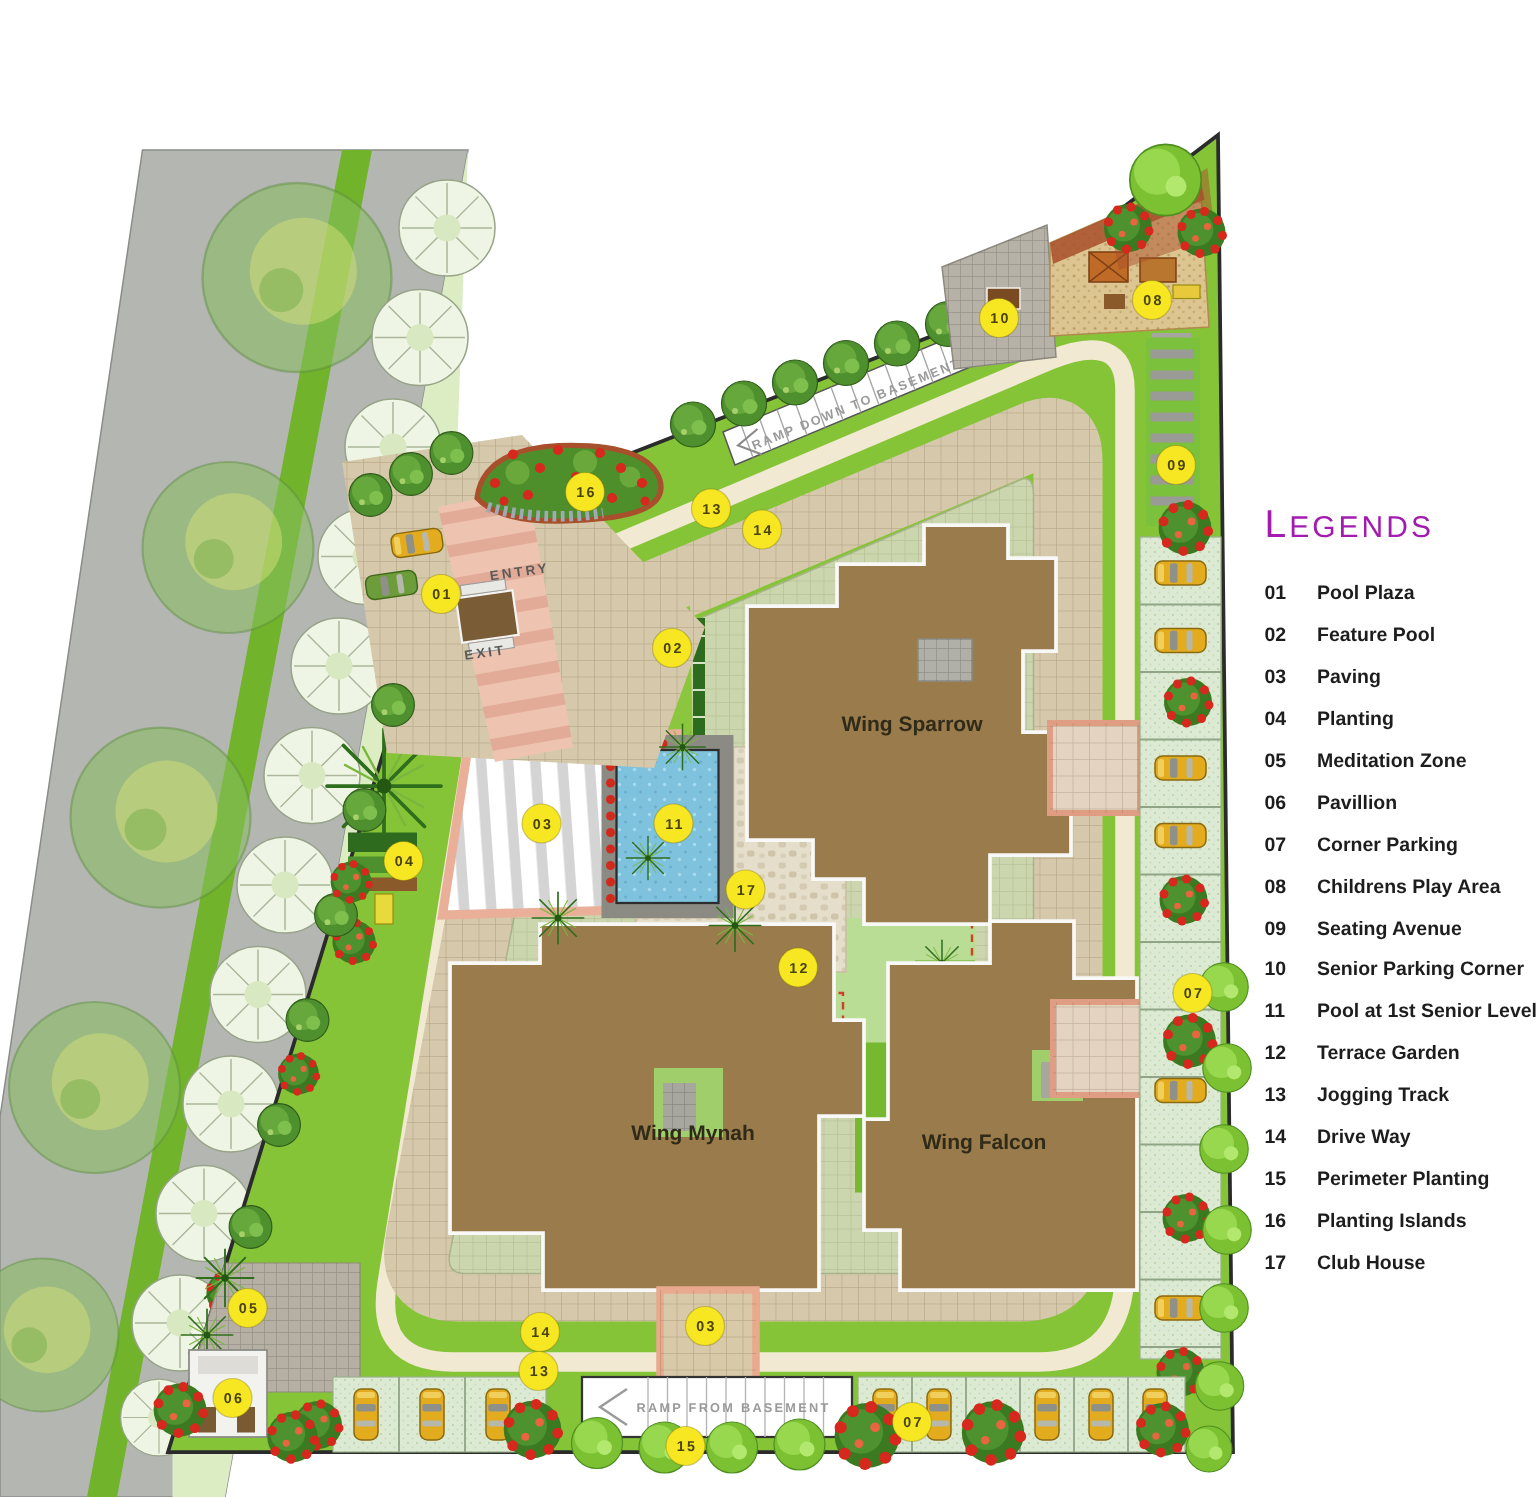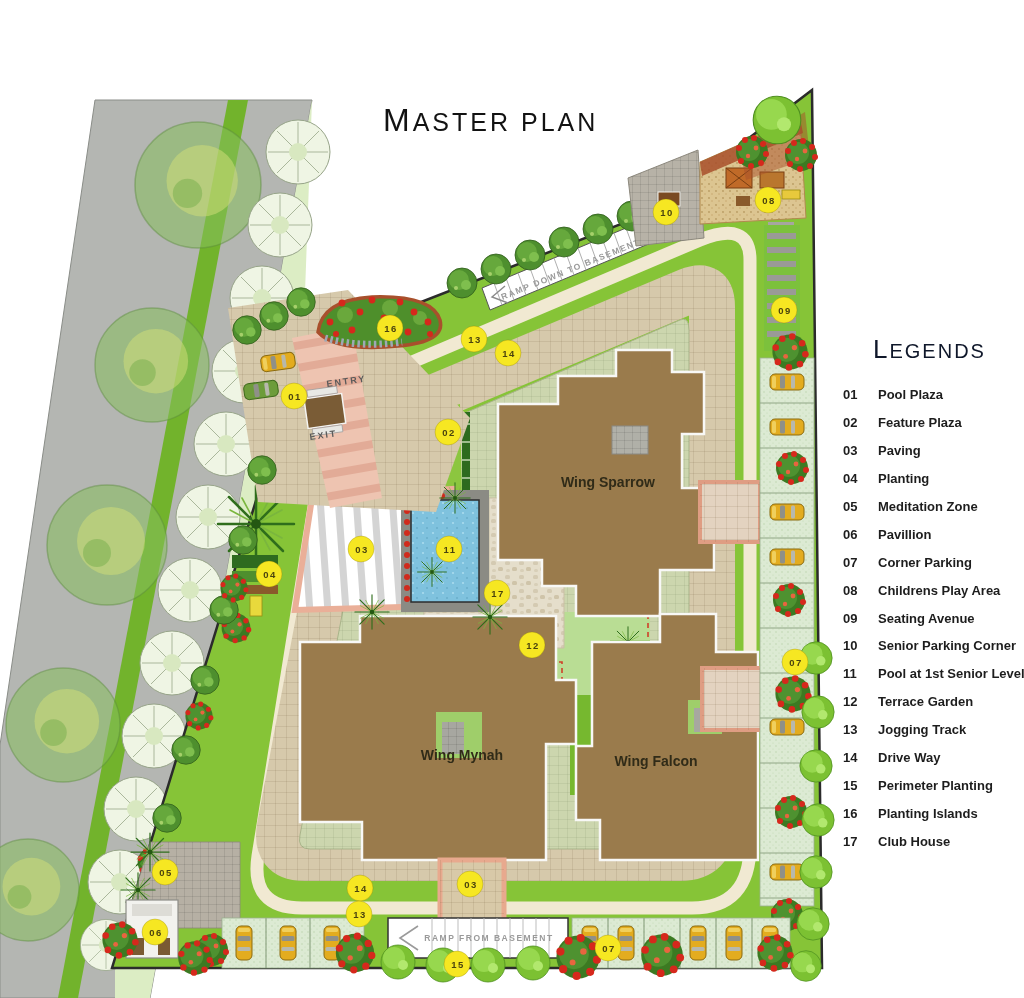--- a/index.html
+++ b/index.html
@@ -19,21 +19,21 @@
   .wing-label{font:bold 14px "Liberation Sans",sans-serif;fill:#302b18;text-anchor:middle;}
   .small-label{font:bold 9px "Liberation Sans",sans-serif;fill:#5a5a5a;letter-spacing:2px;}
   .ramp-label{font:bold 8.5px "Liberation Sans",sans-serif;fill:#9a9a9a;letter-spacing:1.5px;text-anchor:middle;}
   .marker-circle{fill:var(--c-marker,#f6e722);stroke:rgba(120,105,0,.35);stroke-width:.8;}
   .marker-num{font:bold 9.5px "Liberation Sans",sans-serif;fill:#4a430e;letter-spacing:1.5px;text-anchor:middle;}
   
   #title{position:absolute;left:383px;top:102px;color:#121212;letter-spacing:3px;white-space:nowrap;}
   #title .lead{font-size:32px;font-weight:400;}
   #title .rest{font-size:25px;font-weight:400;}
   #legend{position:absolute;left:843px;top:334px;width:178px;color:#1d1d1d;}
-  #legend .lg-title{letter-spacing:2px;margin-bottom:16px;color:#0f172a;margin-left:30px;}
+  #legend .lg-title{letter-spacing:2px;margin-bottom:16px;color:#a21caf;}
   #legend .lg-title .lead{font-size:26px;font-weight:400;}
   #legend .lg-title .rest{font-size:20px;font-weight:400;}
   .legend-row{display:flex;align-items:center;height:27.9px;font-size:13px;font-weight:700;}
   .legend-row .num{width:24px;flex:0 0 24px;}
   .legend-row .lbl{padding-left:11px;white-space:nowrap;}
 </style>
 </head>
 <body>
 
 <div id="stage">
@@ -647,36 +647,33 @@
           <circle cx="457" cy="964" r="13" class="marker-circle"></circle>
           <text x="458" y="967.5" class="marker-num">15</text>
         </g>
         <g>
           <circle cx="608" cy="948" r="13" class="marker-circle"></circle>
           <text x="609" y="951.5" class="marker-num">07</text>
         </g>
       </g>
 </svg>
 
-<div id="title">
-  <span class="lead">M</span><span class="rest">ASTER PLAN</span>
-</div>
 
 <div id="legend">
   <div class="lg-title">
     <span class="lead">L</span><span class="rest">EGENDS</span>
   </div>
   <div id="legend-items">
         <div class="legend-row">
           <span class="num">01</span>
           <span class="lbl">Pool Plaza</span>
         </div>
         <div class="legend-row">
           <span class="num">02</span>
-          <span class="lbl">Feature Plaza</span>
+          <span class="lbl">Feature Pool</span>
         </div>
         <div class="legend-row">
           <span class="num">03</span>
           <span class="lbl">Paving</span>
         </div>
         <div class="legend-row">
           <span class="num">04</span>
           <span class="lbl">Planting</span>
         </div>
         <div class="legend-row">

